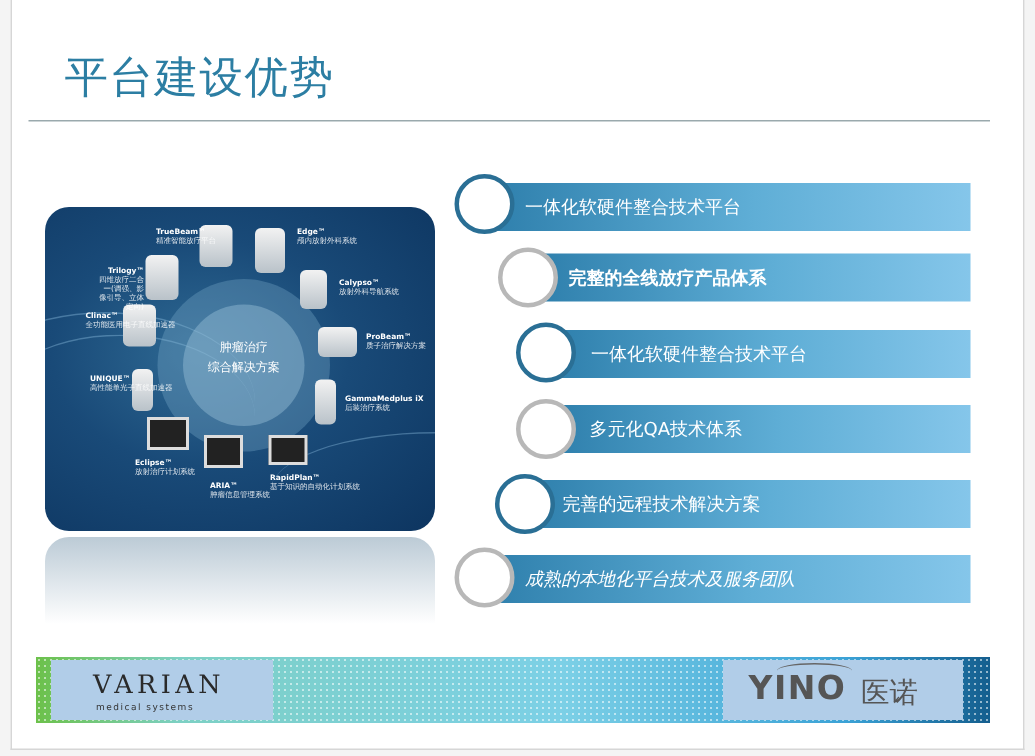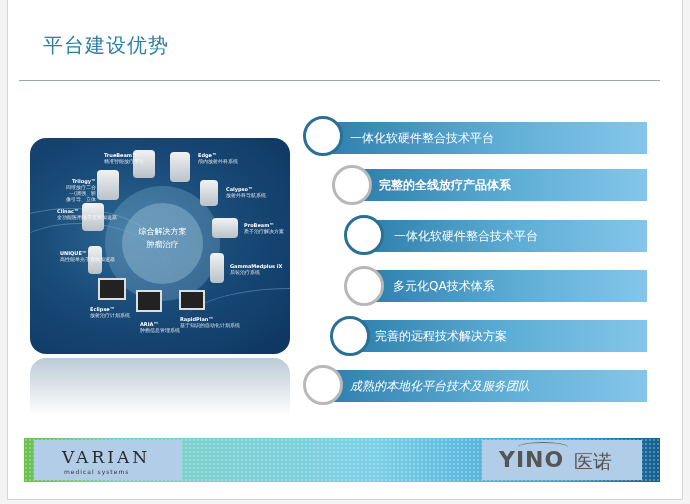--- a/index.html
+++ b/index.html
@@ -1,19 +1,19 @@
 <!DOCTYPE html>
 <html><head>
   <meta charset="utf-8">
   <style>
     * { box-sizing: border-box; margin: 0; padding: 0; }
     html, body { width: 690px; height: 504px; overflow: hidden; background: #f4f4f4; }
     body { font-family: "DejaVu Sans", "Liberation Sans", sans-serif; position: relative; }
     .slide { position: absolute; left: 7px; top: 0; width: 676px; height: 500px; background: #ffffff; border-left: 1px solid #d6d6d6; border-right: 1px solid #d6d6d6; border-bottom: 1px solid #d6d6d6; }
-    .title { position: absolute; left: 35px; top: 32px; font-size: 20px; color: #2c7ea3; letter-spacing: 1px; }
+    .title { position: absolute; left: 35px; top: 32px; font-size: 29px; color: #2c7ea3; letter-spacing: 1px; }
     .rule { position: absolute; left: 11px; top: 80px; width: 641px; height: 1px; background: #9aa9ad; }
 
     .panel { position: absolute; left: 30px; top: 138px; width: 260px; height: 216px; border-radius: 16px;
       background: radial-gradient(ellipse at 40% 45%, #2f6a94 0%, #194a78 45%, #0d3560 100%); overflow: hidden; }
     .panel .wave { position: absolute; border-top: 1px solid rgba(160,210,240,0.35); border-radius: 50%; }
     .hub-outer { position: absolute; left: 75px; top: 48px; width: 115px; height: 115px; border-radius: 50%; background: rgba(120,170,200,0.35); }
     .hub-inner { position: absolute; left: 92px; top: 65px; width: 81px; height: 81px; border-radius: 50%; background: rgba(150,190,215,0.45); }
     .hub-text { position: absolute; left: 75px; top: 87px; width: 115px; text-align: center; color: #fff; font-size: 8px; line-height: 13px; }
     .prod { position: absolute; color: #fff; font-size: 5px; line-height: 6px; white-space: nowrap; }
     .prod .name { font-weight: bold; display: block; }
@@ -51,22 +51,22 @@
   <div class="rule"></div>
 </div>
 
 <div class="panel">
   <div class="wave" style="left:-60px;top:70px;width:200px;height:120px;"></div>
   <div class="wave" style="left:-40px;top:85px;width:180px;height:110px;"></div>
   <div class="wave" style="left:150px;top:150px;width:220px;height:80px;"></div>
   <div class="hub-outer"></div>
   <div class="hub-inner"></div>
   <div class="hub-text">
+    <div>肿瘤治疗</div>
     <div>综合解决方案</div>
-    <div>肿瘤治疗</div>
   </div>
 
   <div class="dev" style="left:103px;top:12px;width:22px;height:28px;"></div>
   <div class="dev" style="left:140px;top:14px;width:20px;height:30px;"></div>
   <div class="dev" style="left:67px;top:32px;width:22px;height:30px;"></div>
   <div class="dev" style="left:170px;top:42px;width:18px;height:26px;"></div>
   <div class="dev" style="left:52px;top:65px;width:22px;height:28px;"></div>
   <div class="dev" style="left:182px;top:80px;width:26px;height:20px;"></div>
   <div class="dev" style="left:58px;top:108px;width:14px;height:28px;"></div>
   <div class="dev" style="left:180px;top:115px;width:14px;height:30px;"></div>

